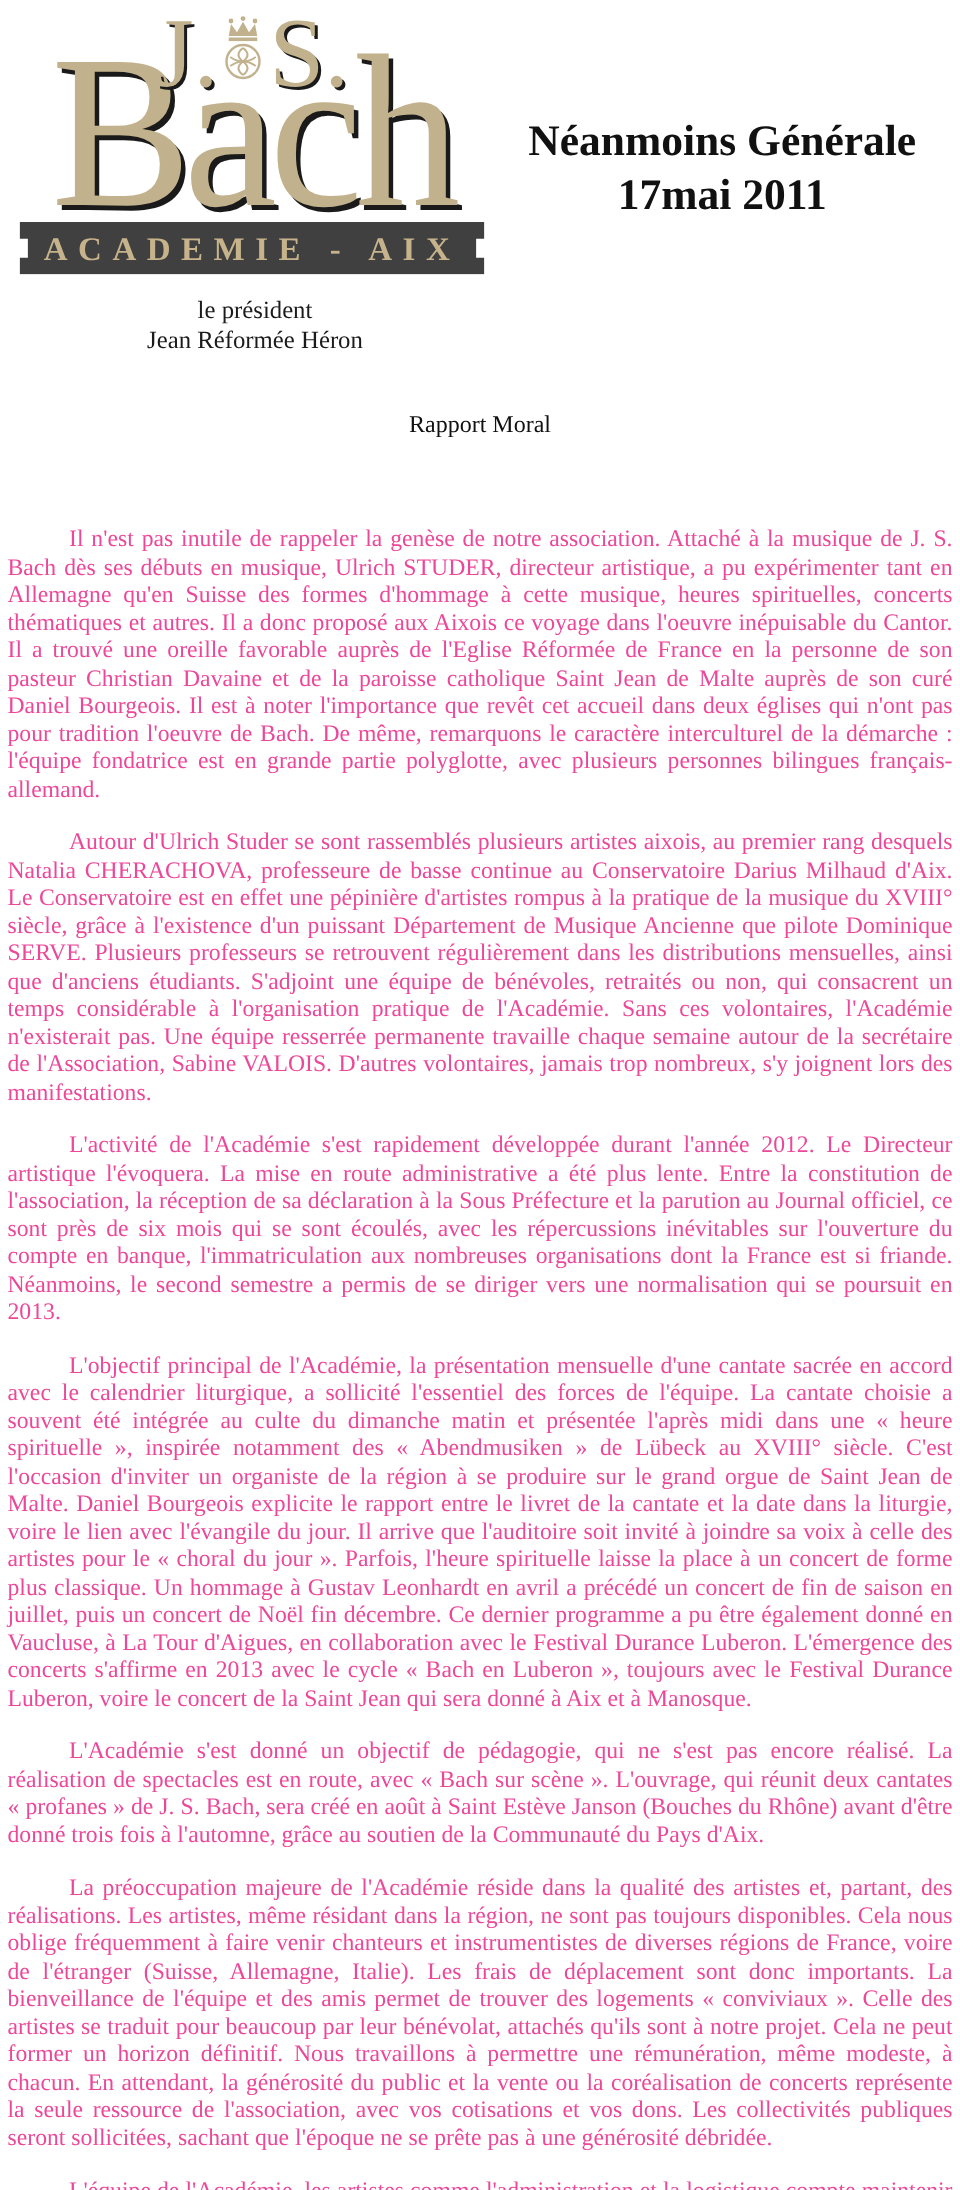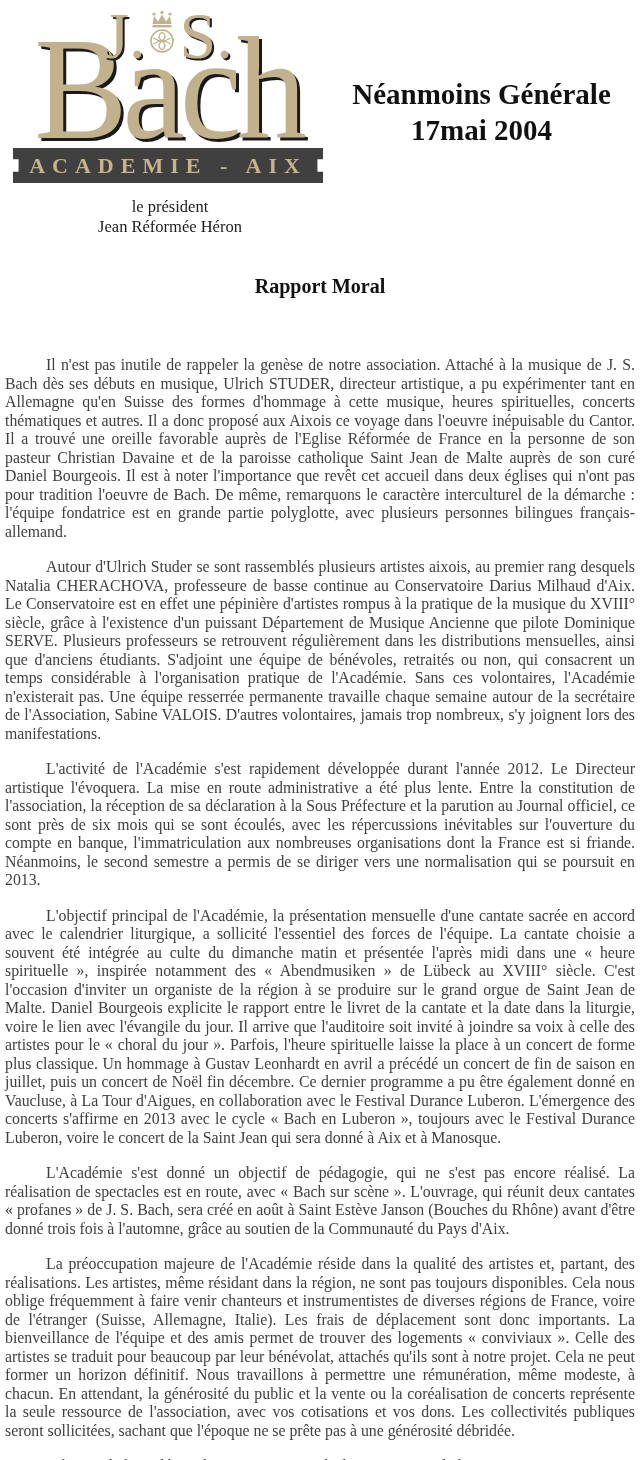--- a/index.html
+++ b/index.html
@@ -96,35 +96,35 @@
     margin: 14px 0 16px 5px;
     text-align: center;
     font-size: 16.5px;
     line-height: 20px;
   }
 
   
   .report-heading {
     margin: 38px 0 0 0;
     text-align: center;
-    font-size: 20px;
-    font-weight: bold;
+    font-size: 16px;
+    font-weight: normal;
     color: #111;
   }
   .report-body {
     margin-top: 58px;
     padding: 0 5px;
   }
   .report-body p {
     margin: 0 0 17px 0;
     font-size: 15.8px;
     line-height: 18.5px;
     text-align: justify;
     text-indent: 41px;
-    color: #404040;
+    color: #ec4899;
   }
 </style>
 </head>
 <body>
 
 <div class="page">
 
   <div class="header">
 
     <div class="logo">
@@ -145,21 +145,21 @@
           </g>
         </svg>
         <span class="js-part">S.</span>
       </div>
       <div class="logo-bach">Bach</div>
       <div class="logo-banner">ACADEMIE - AIX</div>
     </div>
 
     <div class="title-block">
       <div class="title-line">Néanmoins Générale</div>
-      <div class="title-line">17mai 2004</div>
+      <div class="title-line">17mai 2011</div>
     </div>
 
   </div>
 
   <div class="president">
     <div>le président</div>
     <div>Jean Réformée Héron</div>
   </div>
 
   <h1 class="report-heading">Rapport Moral</h1>

